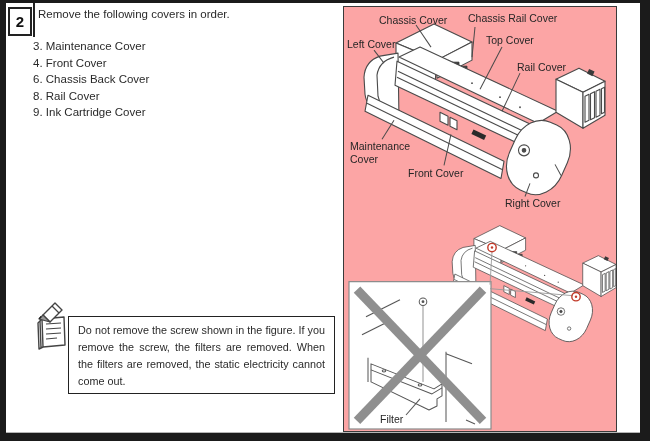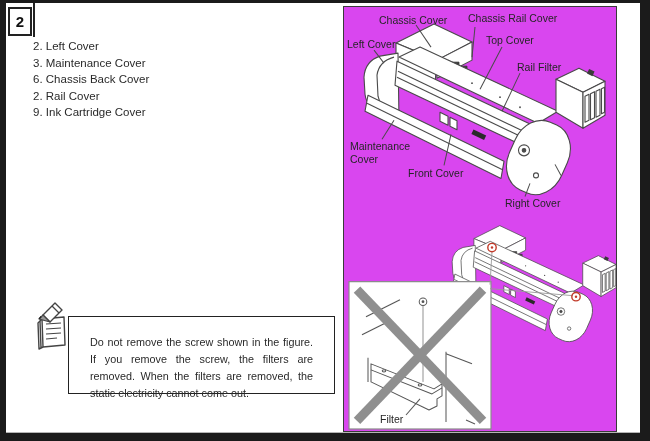--- a/index.html
+++ b/index.html
@@ -24,51 +24,52 @@
   
   .cover-list{position:absolute;left:27px;top:35px;font-size:11.5px;color:#2a2a2a;}
   .cover-item{height:16.5px;line-height:16.5px;white-space:nowrap;}
   
   .note-icon{position:absolute;left:25px;top:299px;width:40px;height:50px;}
   .note-box{
     position:absolute;left:62px;top:313px;width:267px;height:78px;
     border:1.5px solid #222;background:#fff;box-sizing:border-box;
   }
   .note-box p{
-    margin:12px;padding:5px 9px;font-size:10.8px;line-height:17px;
+    margin:0;padding:5px 9px;font-size:10.8px;line-height:17px;
     text-align:justify;color:#2a2a2a;
   }
   
   .panel{
     position:absolute;left:337px;top:3px;width:274px;height:426px;
-    border:1.5px solid #3a3a3a;background:#d946ef;box-sizing:border-box;
+    border:1.5px solid #3a3a3a;background:#fca5a5;box-sizing:border-box;
   }
   .panel svg.art{position:absolute;left:0;top:0;width:100%;height:100%;}
   .lbl{
     position:absolute;font-size:10.5px;color:#262626;white-space:nowrap;
     line-height:12px;
   }
   .lbl.wrap{white-space:normal;line-height:12.5px;}
   .page-bottom-edge{position:absolute;left:0;bottom:0;width:100%;height:1px;background:#b5b5b5;}
 </style>
 </head>
 <body>
 
 <div class="page">
 
   <div class="step-box">
     <span>2</span>
   </div>
   <div class="step-divider"></div>
+  <div class="instruction">Remove the following covers in order.</div>
 
   <div class="cover-list">
-    <div class="cover-item">2. Left Cover</div>
     <div class="cover-item">3. Maintenance Cover</div>
+    <div class="cover-item">4. Front Cover</div>
     <div class="cover-item">6. Chassis Back Cover</div>
-    <div class="cover-item">2. Rail Cover</div>
+    <div class="cover-item">8. Rail Cover</div>
     <div class="cover-item">9. Ink Cartridge Cover</div>
   </div>
 
   <svg class="note-icon" viewBox="0 0 40 50">
     <g fill="#fff" stroke="#444" stroke-width="1.4" stroke-linejoin="round">
       <path d="M11,17 L33,15 L34,43 L12,45 Z"></path>
       <path d="M11,17 L9,19 L10,46 L12,45" fill="none"></path>
       <path d="M9,19 L7,21 L8,47 L10,46" fill="none"></path>
       <g stroke-width="1.1">
         <path d="M15,22 L30,21"></path>
@@ -203,21 +204,21 @@
           <circle cx="232" cy="289" r="4.2" fill="none" stroke="#c23b2a" stroke-width="1.4"></circle>
           <circle cx="232" cy="289" r="1.2" fill="#c23b2a"></circle>
         </g>
       </g>
     </svg>
 
     <span class="lbl" style="left:35px;top:7px">Chassis Cover</span>
     <span class="lbl" style="left:124px;top:5px">Chassis Rail Cover</span>
     <span class="lbl" style="left:3px;top:31px">Left Cover</span>
     <span class="lbl" style="left:142px;top:27px">Top Cover</span>
-    <span class="lbl" style="left:173px;top:54px">Rail Filter</span>
+    <span class="lbl" style="left:173px;top:54px">Rail Cover</span>
     <span class="lbl wrap" style="left:6px;top:133px;width:72px">Maintenance Cover</span>
     <span class="lbl" style="left:64px;top:160px">Front Cover</span>
     <span class="lbl" style="left:161px;top:190px">Right Cover</span>
     <span class="lbl" style="left:36px;top:406px">Filter</span>
   </div>
 
   <div class="page-bottom-edge"></div>
 </div>
 
 </body></html>

